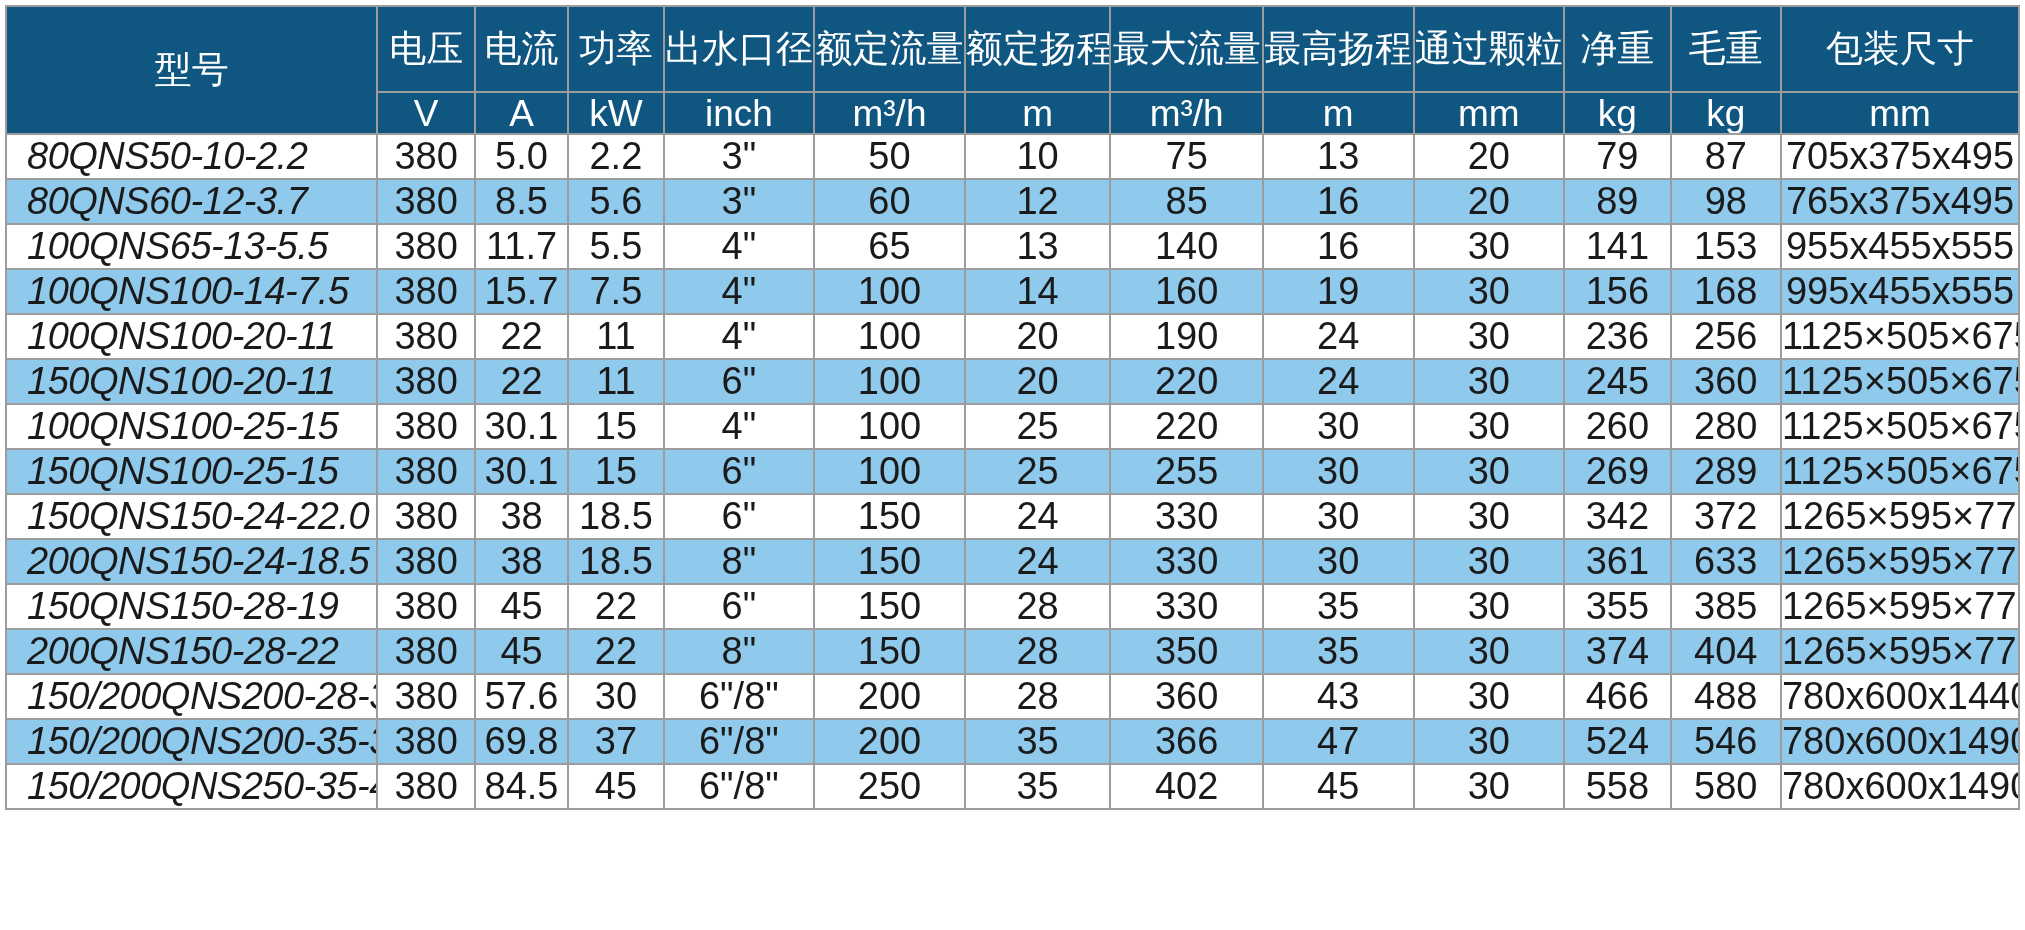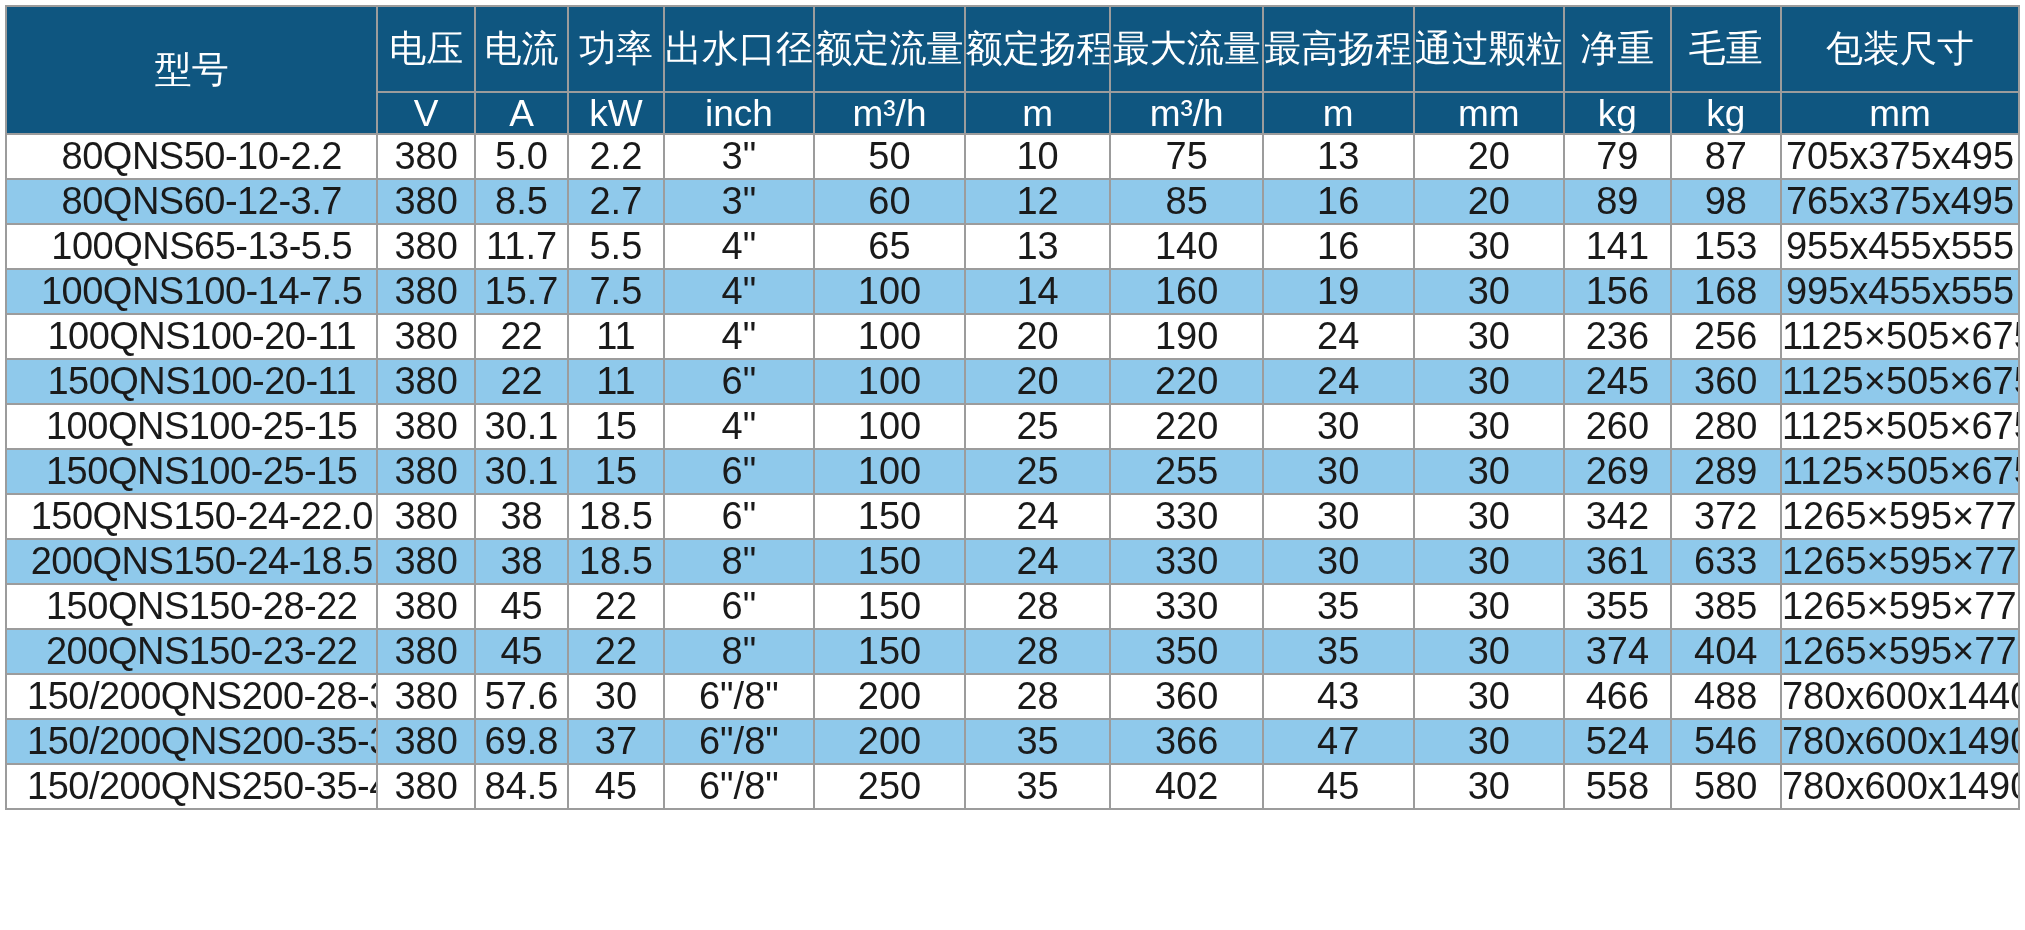--- a/index.html
+++ b/index.html
@@ -44,23 +44,24 @@
   tr.hdr-units { height: 42px; }
   tr.hdr-units th { font-size: 37px; line-height: 1; }
   th.model-header { font-size: 38px; }
   tbody td {
     background: var(--row-bg);
     color: var(--body-text);
     font-size: 38px;
   }
   tbody tr.alt td { background: var(--row-alt-bg); }
   td.model {
-    text-align: center;
+    text-align: left;
     padding-left: 20px;
     letter-spacing: -0.5px;
+    font-style: italic;
   }
 </style>
 </head>
 <body>
 
 <table class="spec">
   <colgroup>
       <col style="width: 370px;">
       <col style="width: 97px;">
       <col style="width: 93px;">
@@ -119,21 +120,21 @@
         <td>13</td>
         <td>20</td>
         <td>79</td>
         <td>87</td>
         <td>705x375x495</td>
       </tr>
       <tr class="alt">
         <td class="model">80QNS60-12-3.7</td>
         <td>380</td>
         <td>8.5</td>
-        <td>2.7</td>
+        <td>5.6</td>
         <td>3"</td>
         <td>60</td>
         <td>12</td>
         <td>85</td>
         <td>16</td>
         <td>20</td>
         <td>89</td>
         <td>98</td>
         <td>765x375x495</td>
       </tr>
@@ -251,36 +252,36 @@
         <td>150</td>
         <td>24</td>
         <td>330</td>
         <td>30</td>
         <td>30</td>
         <td>361</td>
         <td>633</td>
         <td>1265×595×775</td>
       </tr>
       <tr>
-        <td class="model">150QNS150-28-22</td>
+        <td class="model">150QNS150-28-19</td>
         <td>380</td>
         <td>45</td>
         <td>22</td>
         <td>6"</td>
         <td>150</td>
         <td>28</td>
         <td>330</td>
         <td>35</td>
         <td>30</td>
         <td>355</td>
         <td>385</td>
         <td>1265×595×775</td>
       </tr>
       <tr class="alt">
-        <td class="model">200QNS150-23-22</td>
+        <td class="model">200QNS150-28-22</td>
         <td>380</td>
         <td>45</td>
         <td>22</td>
         <td>8"</td>
         <td>150</td>
         <td>28</td>
         <td>350</td>
         <td>35</td>
         <td>30</td>
         <td>374</td>

